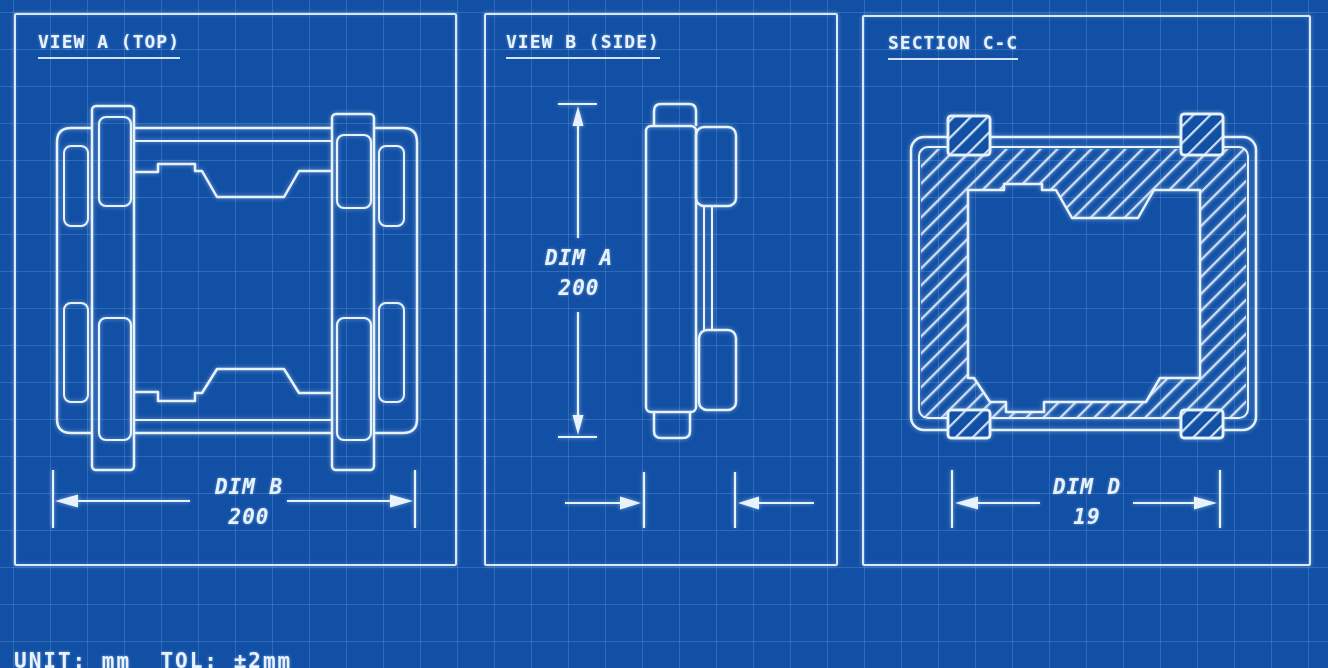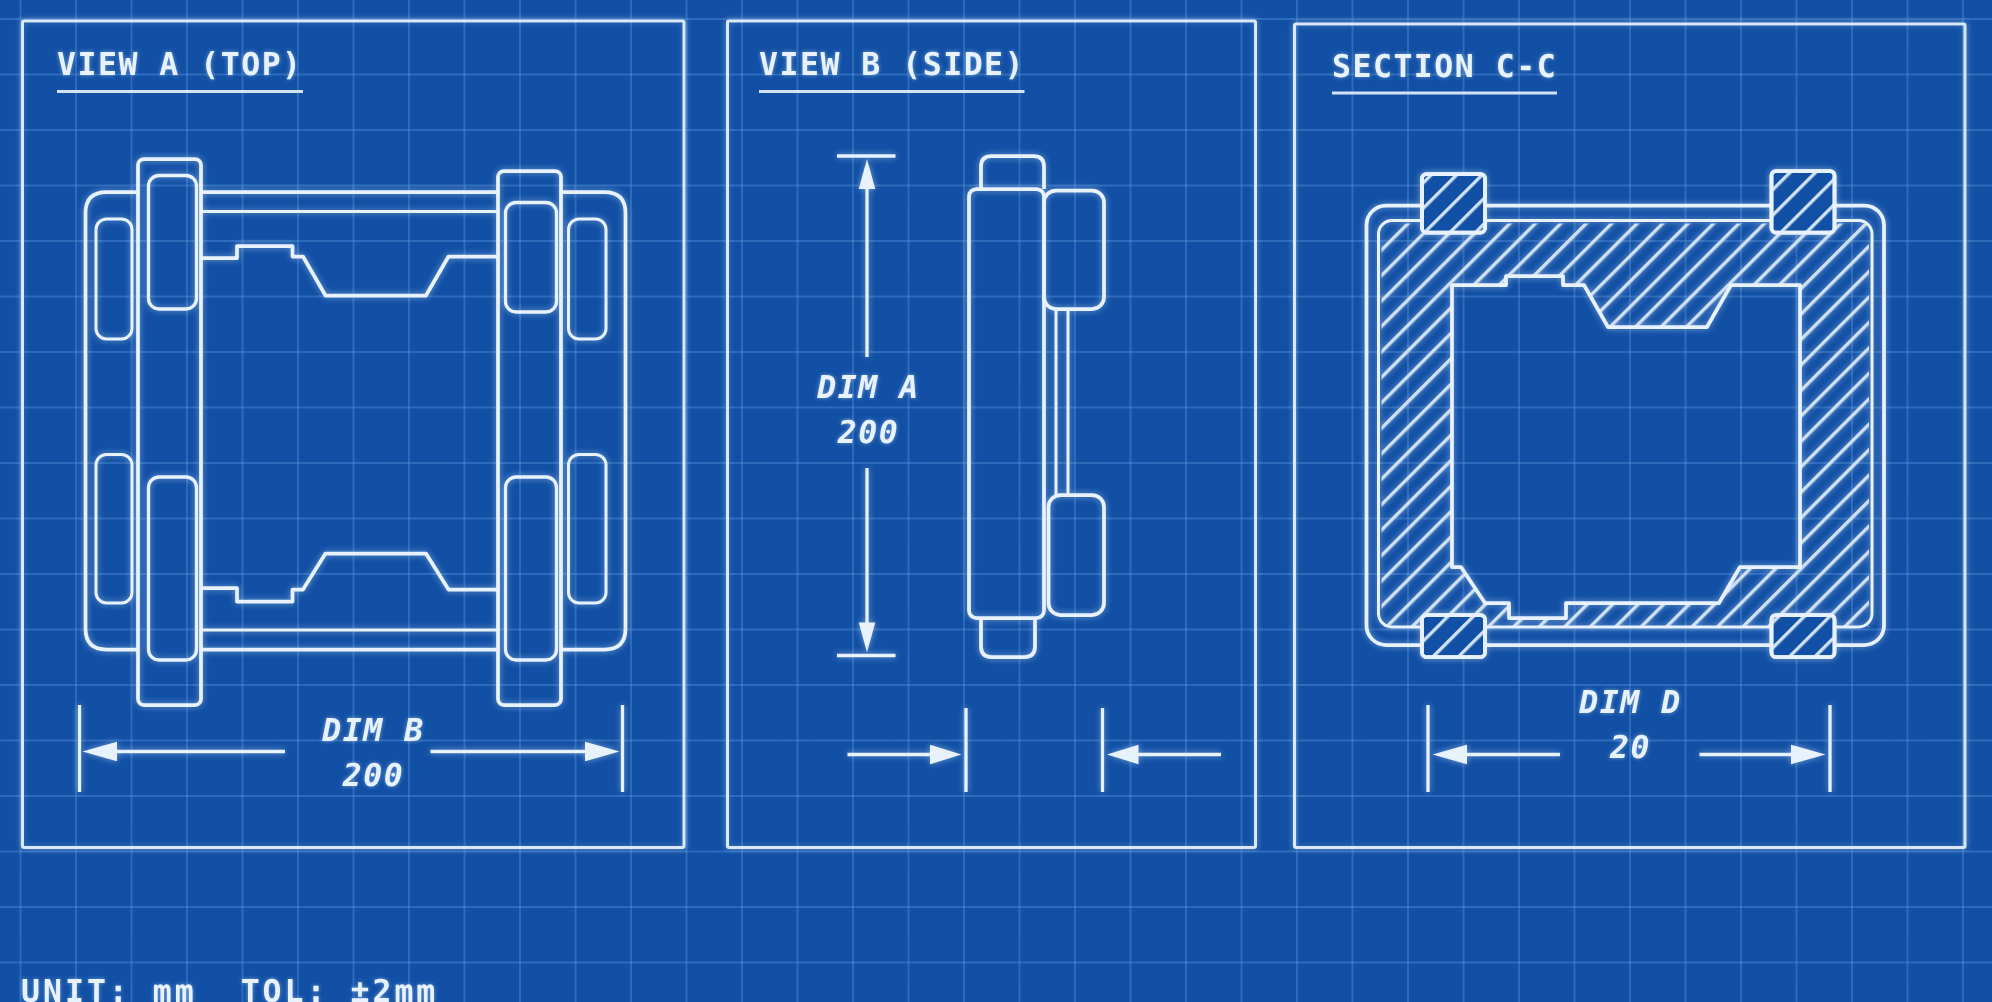--- a/index.html
+++ b/index.html
@@ -31,33 +31,33 @@
   .drawing-svg{
     position:absolute;left:0;top:0;
     filter:drop-shadow(0 0 2px rgba(200,225,255,0.55));
   }
   .bp-text{
     position:absolute;color:var(--line);font-weight:bold;
     text-shadow:0 0 3px rgba(190,220,255,0.55);
     white-space:pre;
   }
   .panel-title{
-    font-size:21px;letter-spacing:1px;line-height:1;
+    font-size:18px;letter-spacing:1px;line-height:1;
     padding-bottom:6px;border-bottom:2.5px solid rgba(233,242,253,0.9);
   }
   #title-a{left:38px;top:33px;}
   #title-b{left:506px;top:33px;}
   #title-c{left:888px;top:34px;}
   .dim-group{position:absolute;transform:translateX(-50%);text-align:center;font-style:italic;}
   .dim-label,.dim-value{font-size:21px;letter-spacing:1px;line-height:30px;
     color:var(--line);font-weight:bold;text-shadow:0 0 3px rgba(190,220,255,0.55);}
   #dim-b-group{left:233px;top:472px;margin-left:16px;}
   #dim-a-group{left:579px;top:243px;}
   #dim-c-group{left:690px;top:472px;}
-  #dim-d-group{left:1087px;top:453px;}
+  #dim-d-group{left:1087px;top:472px;}
   #footer-note{left:14px;top:633px;font-size:21px;letter-spacing:2px;margin-top:16px;}
 </style>
 </head>
 <body>
 
 <div class="canvas">
 
   <div class="panel" id="panel-a"></div>
   <div class="panel" id="panel-b"></div>
   <div class="panel" id="panel-c"></div>
@@ -175,18 +175,18 @@
   </div>
 
   <div class="dim-group" id="dim-a-group">
     <div class="dim-label">DIM A</div>
     <div class="dim-value">200</div>
   </div>
 
 
   <div class="dim-group" id="dim-d-group">
     <div class="dim-label">DIM D</div>
-    <div class="dim-value">20</div>
+    <div class="dim-value">19</div>
   </div>
 
   <div class="bp-text" id="footer-note">UNIT: mm  TOL: ±2mm</div>
 
 </div>
 
 </body></html>

